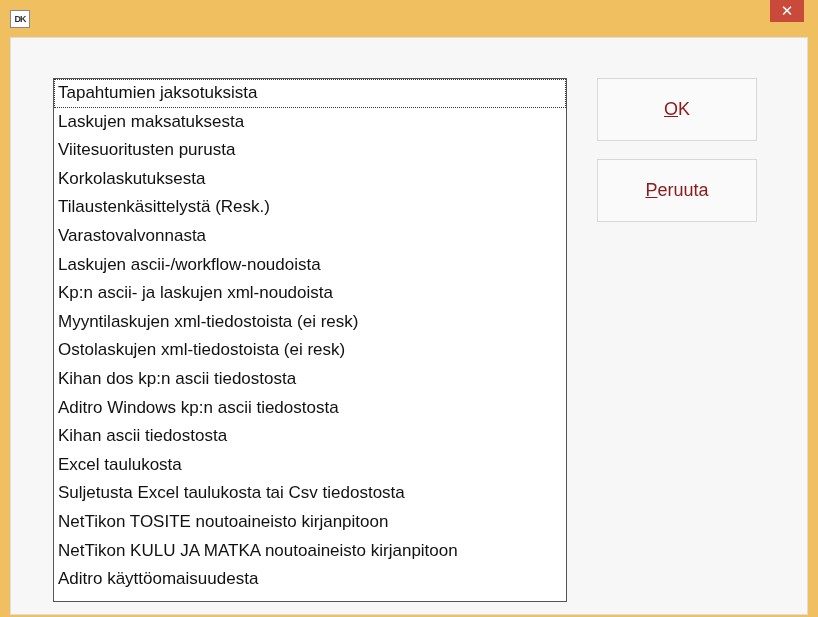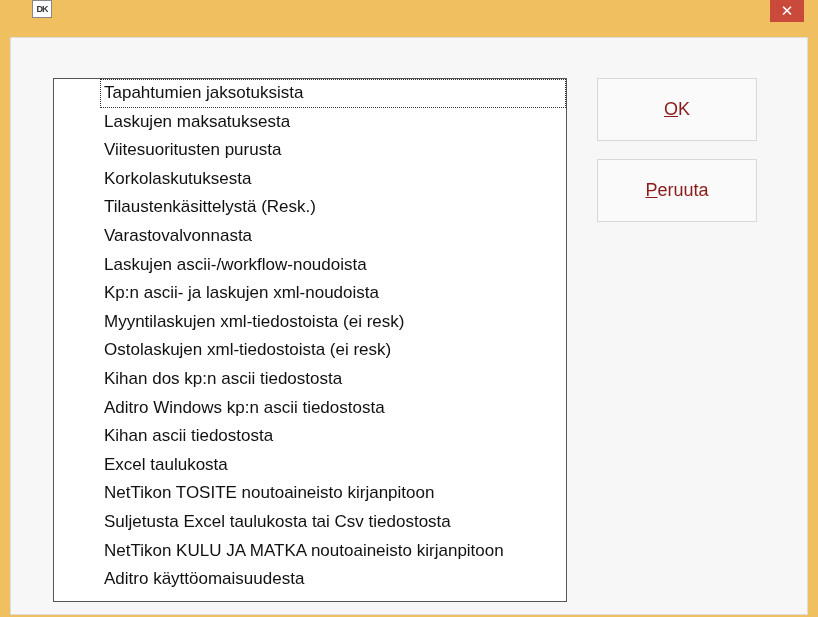--- a/index.html
+++ b/index.html
@@ -8,23 +8,22 @@
       background: #f0c060;
       width: 818px;
       height: 617px;
       overflow: hidden;
       position: relative;
     }
     .titlebar {
       height: 37px;
       background: #f0c060;
       display: flex;
-      align-items: flex-start;
+      align-items: center;
       position: relative;
-      padding-left: 22px;
     }
     .app-icon {
       width: 20px;
       height: 18px;
       margin-left: 10px;
       background: #fff;
       border: 1px solid #888;
       display: flex;
       align-items: center;
       justify-content: center;
@@ -65,21 +64,20 @@
       display: flex;
       padding: 40px 0 0 42px;
       gap: 30px;
     }
     .listbox {
       width: 514px;
       height: 524px;
       background: #fff;
       border: 1px solid #555;
       overflow: auto;
-      padding-left: 46px;
     }
     .list-item {
       padding: 2px 4px;
       font-size: 17px;
       color: #111;
       line-height: 24.6px;
       cursor: pointer;
       white-space: nowrap;
     }
     .list-item.selected {
@@ -128,22 +126,22 @@
         <div class="list-item">Tilaustenkäsittelystä (Resk.)</div>
         <div class="list-item">Varastovalvonnasta</div>
         <div class="list-item">Laskujen ascii-/workflow-noudoista</div>
         <div class="list-item">Kp:n ascii- ja laskujen xml-noudoista</div>
         <div class="list-item">Myyntilaskujen xml-tiedostoista (ei resk)</div>
         <div class="list-item">Ostolaskujen xml-tiedostoista (ei resk)</div>
         <div class="list-item">Kihan dos kp:n ascii tiedostosta</div>
         <div class="list-item">Aditro Windows kp:n ascii tiedostosta</div>
         <div class="list-item">Kihan ascii tiedostosta</div>
         <div class="list-item">Excel taulukosta</div>
+        <div class="list-item">Suljetusta Excel taulukosta tai Csv tiedostosta</div>
         <div class="list-item">NetTikon TOSITE noutoaineisto kirjanpitoon</div>
-        <div class="list-item">Suljetusta Excel taulukosta tai Csv tiedostosta</div>
         <div class="list-item">NetTikon KULU JA MATKA noutoaineisto kirjanpitoon</div>
         <div class="list-item">Aditro käyttöomaisuudesta</div>
       </div>
     <div class="buttons">
       <div class="btn">
         <span class="underline">O</span>
           <span>K</span>
       </div>
       <div class="btn">
         <span class="underline">P</span>

